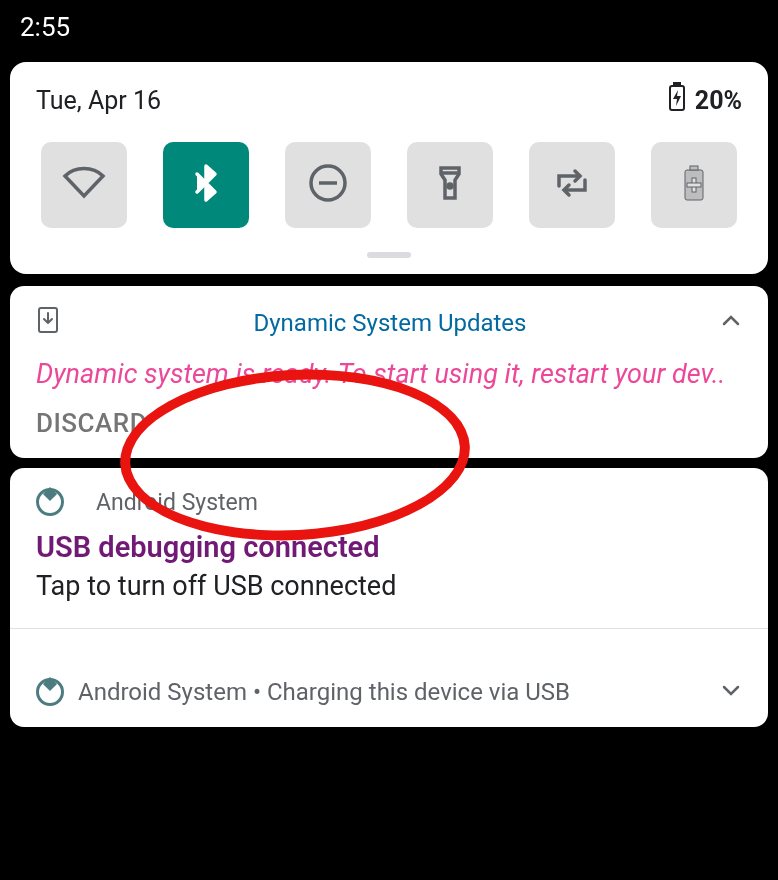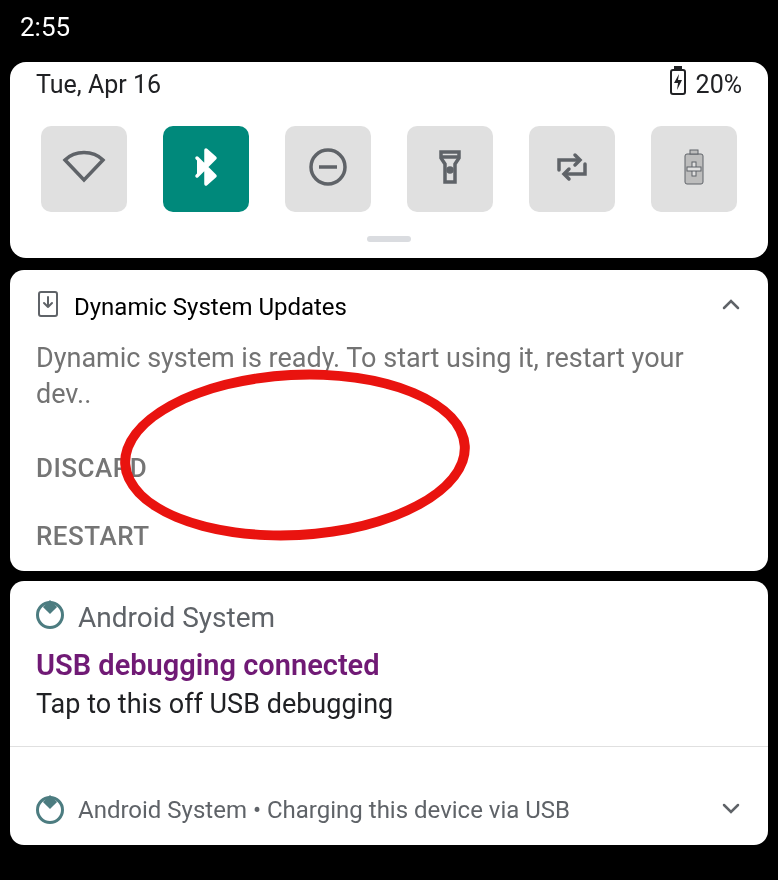--- a/index.html
+++ b/index.html
@@ -13,39 +13,40 @@
   .status-bar {
     color: #fff;
     font-size: 26px;
     font-weight: 400;
     padding: 12px 20px 8px;
   }
   .panel {
     background: #fff;
     border-radius: 16px;
     margin: 12px 10px;
-    padding: 4px 26px 16px;
+    padding: 20px 26px 16px;
     position: relative;
   }
   .qs-header {
     display: flex;
     align-items: center;
     justify-content: space-between;
     margin-bottom: 24px;
   }
   .qs-date {
     font-size: 25px;
     color: #202124;
   }
   .qs-batt {
     display: flex;
     align-items: center;
     gap: 8px;
     font-size: 25px;
     color: #202124;
+    font-weight: bold;
   }
   .qs-tiles {
     display: flex;
     gap: 36px;
     justify-content: center;
     padding: 0 4px 14px;
   }
   .tile {
     width: 86px;
     height: 86px;
@@ -68,46 +69,47 @@
   .notif {
     background: #fff;
     border-radius: 14px;
     margin: 0 10px 10px;
     padding: 20px 26px;
     position: relative;
   }
   .notif-header {
     display: flex;
     align-items: center;
-    gap: 14px;
     font-size: 24px;
-    color: #000000;
+    color: #0369a1;
     margin-bottom: 16px;
+    text-align: center;
   }
   .notif-header .title { flex: 1; }
   .expand-icon { font-size: 26px; color: #5f6368; }
   .notif-body {
     font-size: 27px;
-    color: #737373;
+    color: #ec4899;
     line-height: 1.35;
-    margin-bottom: 40px;
+    margin-bottom: 16px;
+    font-style: italic;
   }
   .notif-actions {
     display: flex;
     gap: 38px;
     font-size: 26px;
     font-weight: 500;
     color: #757575;
     letter-spacing: 0.5px;
-    flex-direction: column;
   }
   .sys-notif .row1 {
     display: flex;
-    gap: 14px;
-    font-size: 28px;
+    align-items: center;
+    gap: 32px;
+    font-size: 23px;
     color: #5f6368;
     margin-bottom: 14px;
   }
   .sys-notif .big {
     font-size: 29px;
     font-weight: 600;
     color: #701a75;
     margin-bottom: 6px;
   }
   .sys-notif .sub {
@@ -245,31 +247,30 @@
     <span class="title">Dynamic System Updates</span>
     <span class="expand-icon">
       <svg width="22" height="22" viewBox="0 0 22 22" fill="none" stroke="#5f6368" stroke-width="2.5" stroke-linecap="round">
           <path d="M4 14 L11 7 L18 14"></path>
         </svg>
     </span>
   </div>
   <div class="notif-body">Dynamic system is ready. To start using it, restart your dev..</div>
   <div class="notif-actions">
     <span>DISCARD</span>
-    <span>RESTART</span>
   </div>
 </div>
 
 <div class="notif sys-notif">
   <div class="row1">
     <span class="android-icon"></span>
     <span>Android System</span>
   </div>
   <div class="big">USB debugging connected</div>
-  <div class="sub">Tap to this off USB debugging</div>
+  <div class="sub">Tap to turn off USB connected</div>
 
   <div class="divider"></div>
 
   <div class="collapsed-row">
     <span class="android-icon"></span>
     <span class="label">Android System  •  Charging this device via USB</span>
     <span class="expand-icon">
       <svg width="22" height="22" viewBox="0 0 22 22" fill="none" stroke="#5f6368" stroke-width="2.5" stroke-linecap="round">
           <path d="M4 8 L11 15 L18 8"></path>
         </svg>

